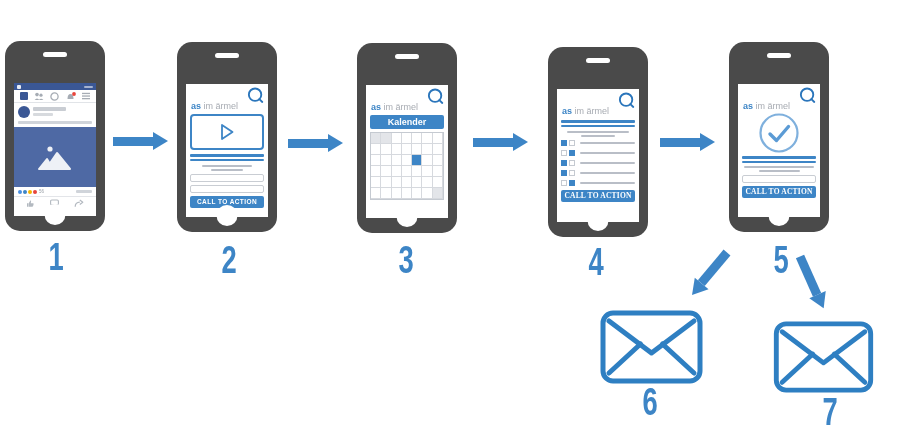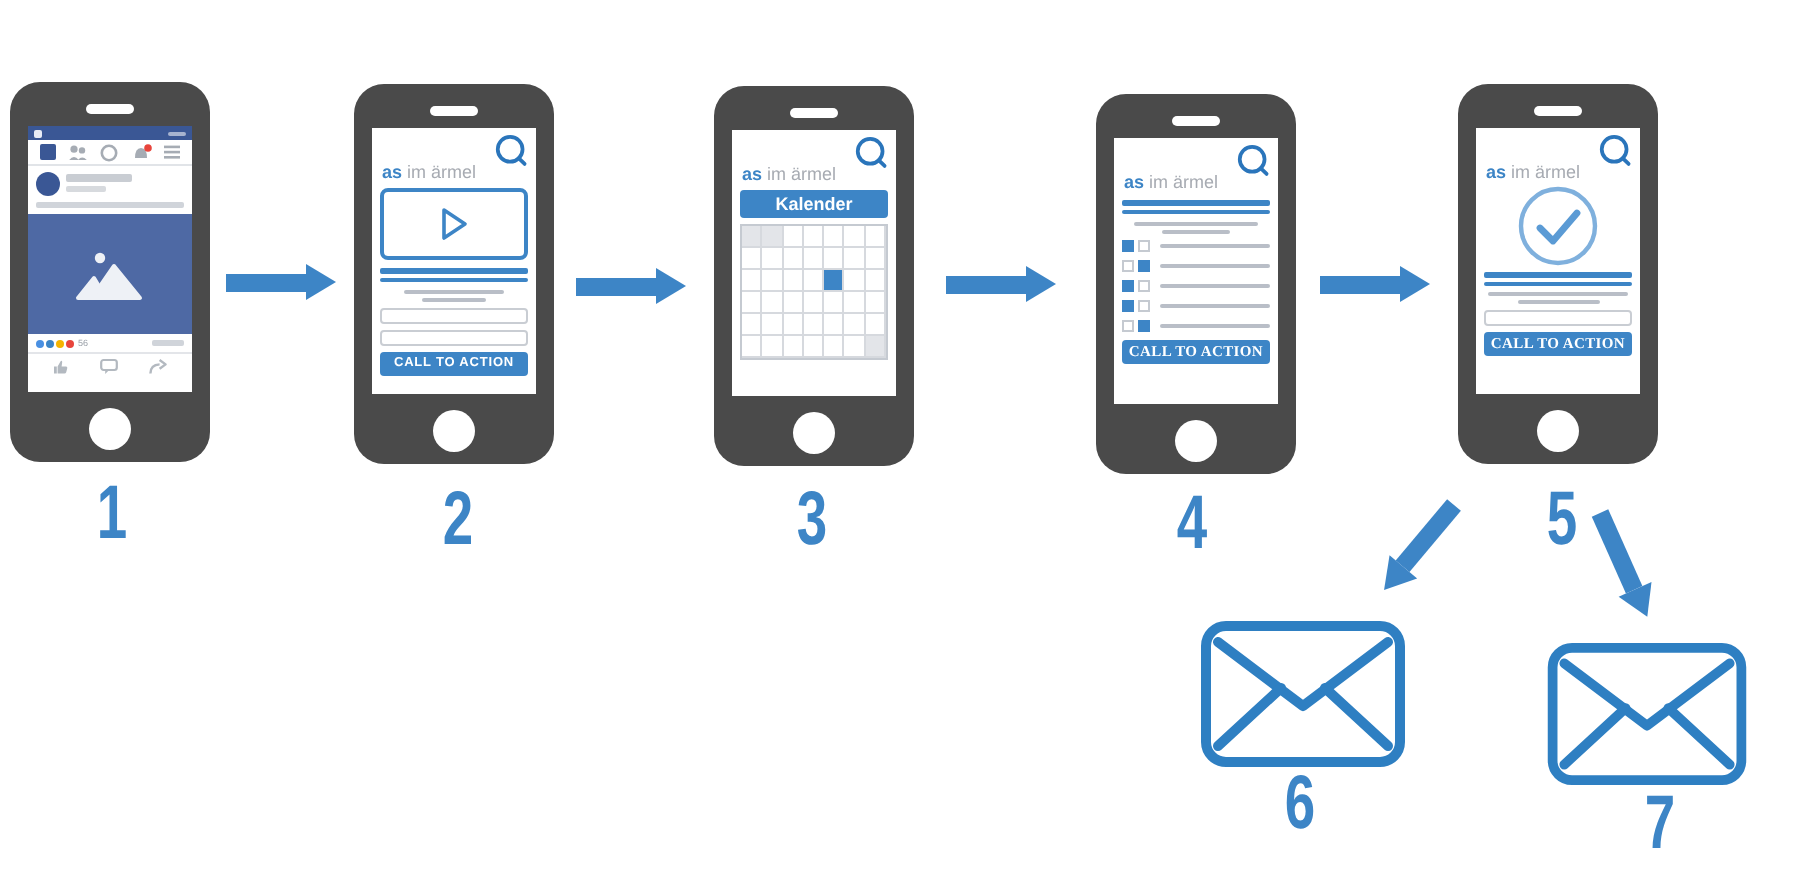--- a/index.html
+++ b/index.html
@@ -8,21 +8,21 @@
     --envelope-blue:#2e7fc2; --logo-gray:#a7abb2; --accent-soft:#7fb0dd;
   }
   *{margin:0;padding:0;box-sizing:border-box;}
   body{background:#fff;}
   .canvas{position:relative;width:905px;height:435px;background:#fff;overflow:hidden;
     font-family:"Liberation Sans",sans-serif;}
   
   .phone{position:absolute;width:100px;height:190px;background:var(--phone-body);border-radius:15px;}
   .speaker{position:absolute;top:11px;left:50%;transform:translateX(-50%);width:24px;height:5px;border-radius:3px;background:#fff;}
   .home{position:absolute;bottom:6px;left:50%;transform:translateX(-50%);width:21px;height:21px;border-radius:50%;background:#fff;}
-  .screen{position:absolute;left:9px;top:22px;width:82px;height:133px;background:#fff;overflow:hidden;}
+  .screen{position:absolute;left:9px;top:42px;width:82px;height:133px;background:#fff;overflow:hidden;}
   
   .ln{border-radius:1px;}
   .ln.blue{background:var(--accent);}
   .ln.gray{background:var(--line-gray);}
   .center{margin-left:auto;margin-right:auto;}
   .cta{margin:3px 4px;height:12px;background:var(--accent);border-radius:2px;color:#fff;
     text-align:center;line-height:12px;font-weight:bold;}
   .cta.sans{font-family:"Liberation Sans",sans-serif;font-size:6.5px;letter-spacing:.4px;}
   .cta.serif{font-family:"Liberation Serif",serif;font-size:7.5px;letter-spacing:.2px;}
   .inp{margin:3px 4px 0;height:8px;border:1px solid #c9cdd3;border-radius:2px;background:#fff;}

